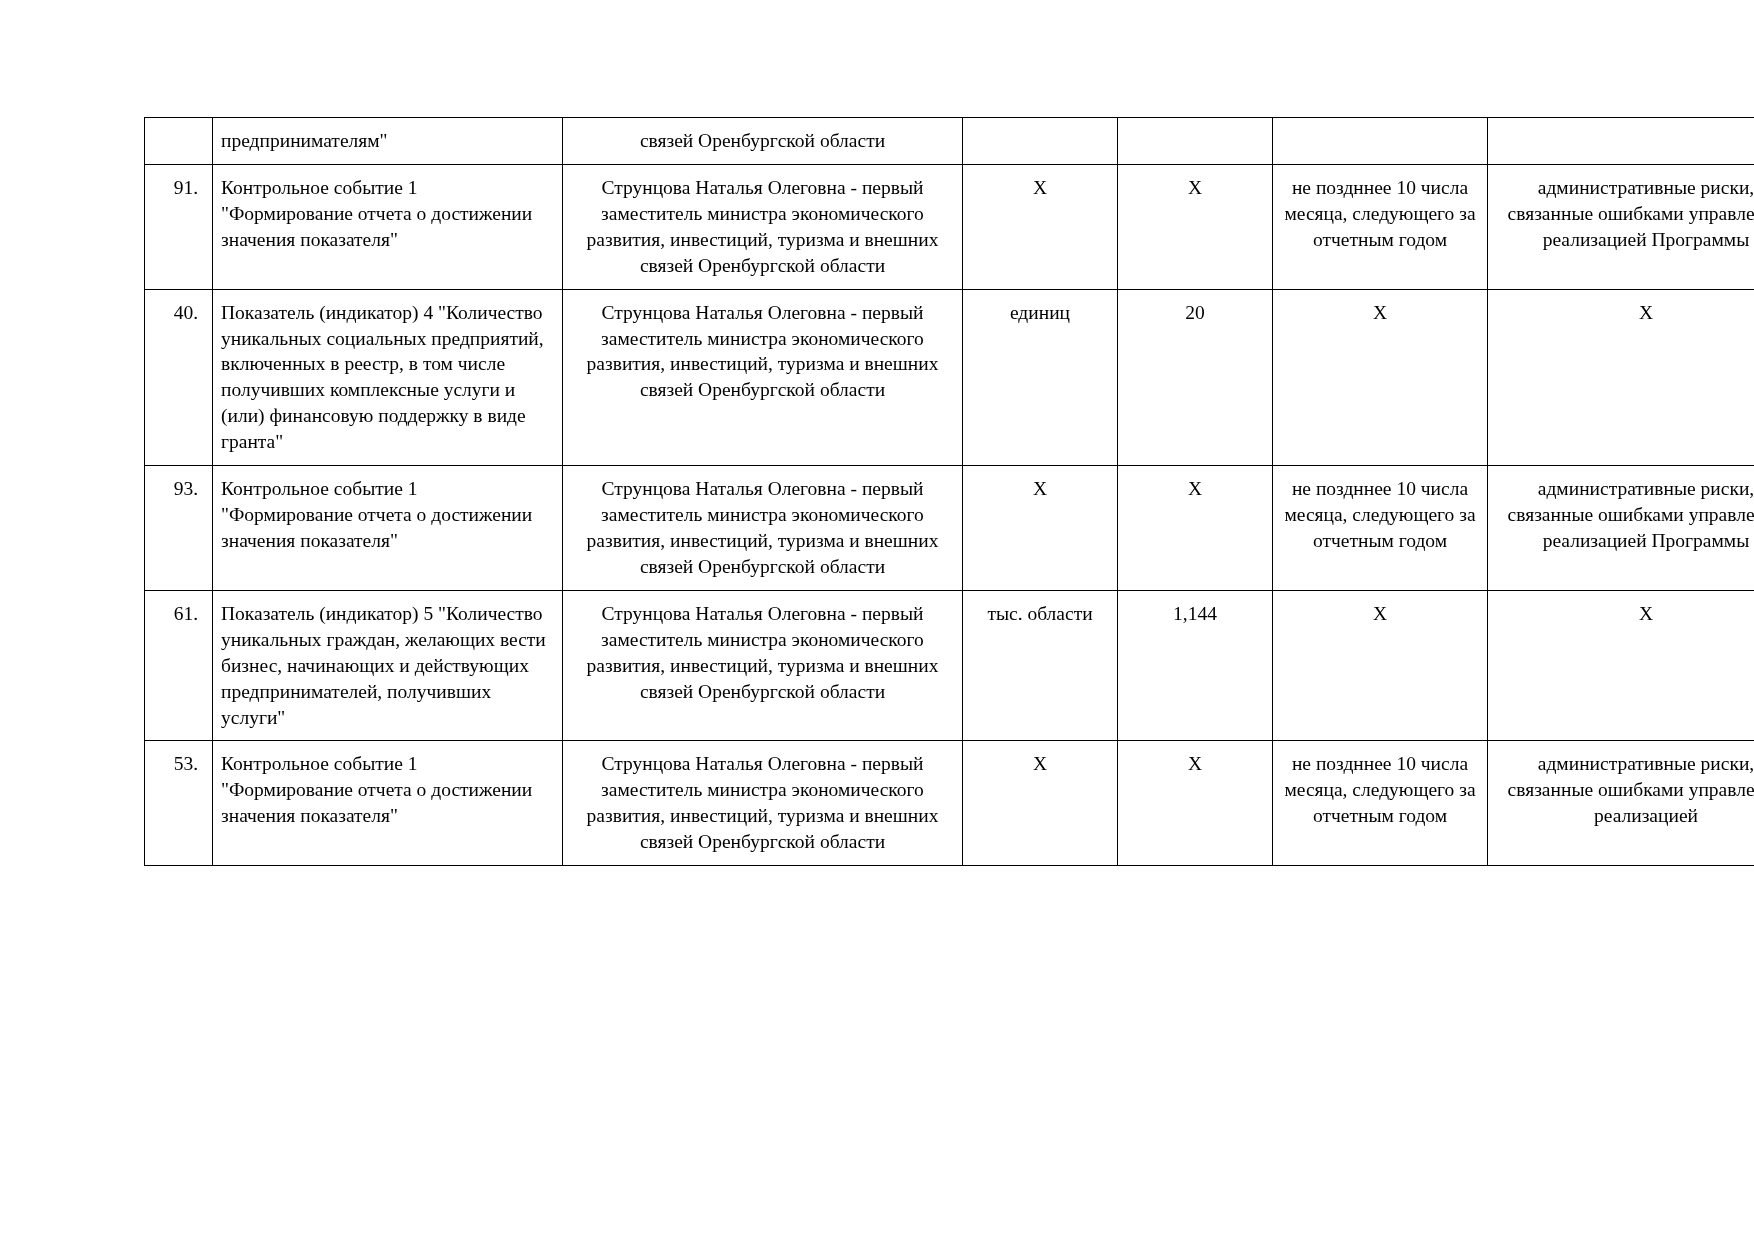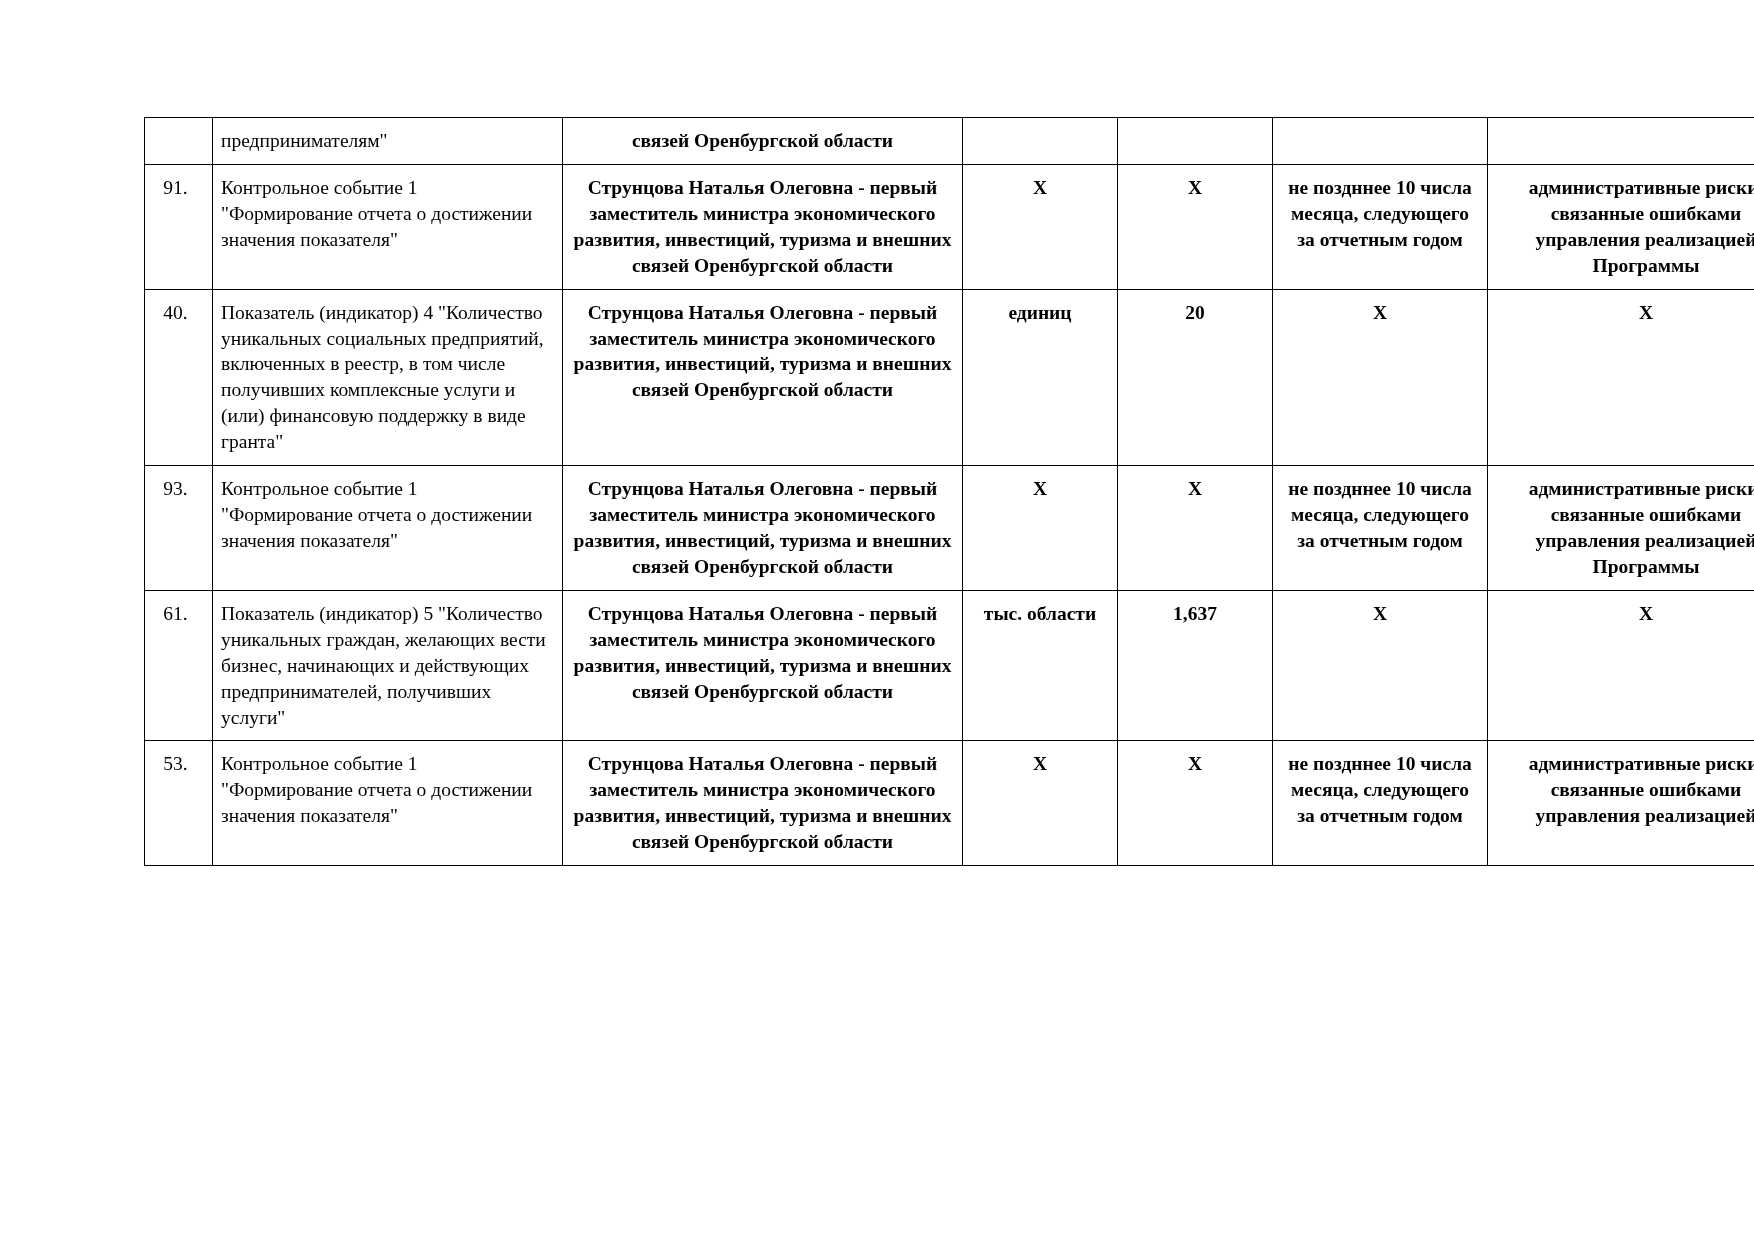--- a/index.html
+++ b/index.html
@@ -38,30 +38,29 @@
   
   col.c-num    { width: 68px; }
   col.c-name   { width: 350px; }
   col.c-resp   { width: 400px; }
   col.c-unit   { width: 155px; }
   col.c-val    { width: 155px; }
   col.c-term   { width: 215px; }
   col.c-risk   { width: 317px; }
 
   td.num {
-    text-align: center;
+    text-align: right;
     padding-right: 14px;
     white-space: nowrap;
   }
   td.name {
     text-align: left;
   }
   td.resp, td.unit, td.val, td.term, td.risk {
     text-align: center;
-    font-weight: bold;
   }
   td.unit, td.val {
     white-space: nowrap;
   }
 </style>
 </head>
 <body>
 
 <div class="page">
 
@@ -115,21 +114,21 @@
         <td class="val">Х</td>
         <td class="term">не поздннее 10 числа месяца, следующего за отчетным годом</td>
         <td class="risk">административные риски, связанные ошибками управления реализацией Программы</td>
       </tr>
 
       <tr>
         <td class="num">61.</td>
         <td class="name">Показатель (индикатор) 5 "Количество уникальных граждан, желающих вести бизнес, начинающих и действующих предпринимателей, получивших услуги"</td>
         <td class="resp">Струнцова Наталья Олеговна - первый заместитель министра экономического развития, инвестиций, туризма и внешних связей Оренбургской области</td>
         <td class="unit">тыс. области</td>
-        <td class="val">1,637</td>
+        <td class="val">1,144</td>
         <td class="term">Х</td>
         <td class="risk">Х</td>
       </tr>
 
       <tr>
         <td class="num">53.</td>
         <td class="name">Контрольное событие 1 "Формирование отчета о достижении значения показателя"</td>
         <td class="resp">Струнцова Наталья Олеговна - первый заместитель министра экономического развития, инвестиций, туризма и внешних связей Оренбургской области</td>
         <td class="unit">Х</td>
         <td class="val">Х</td>

